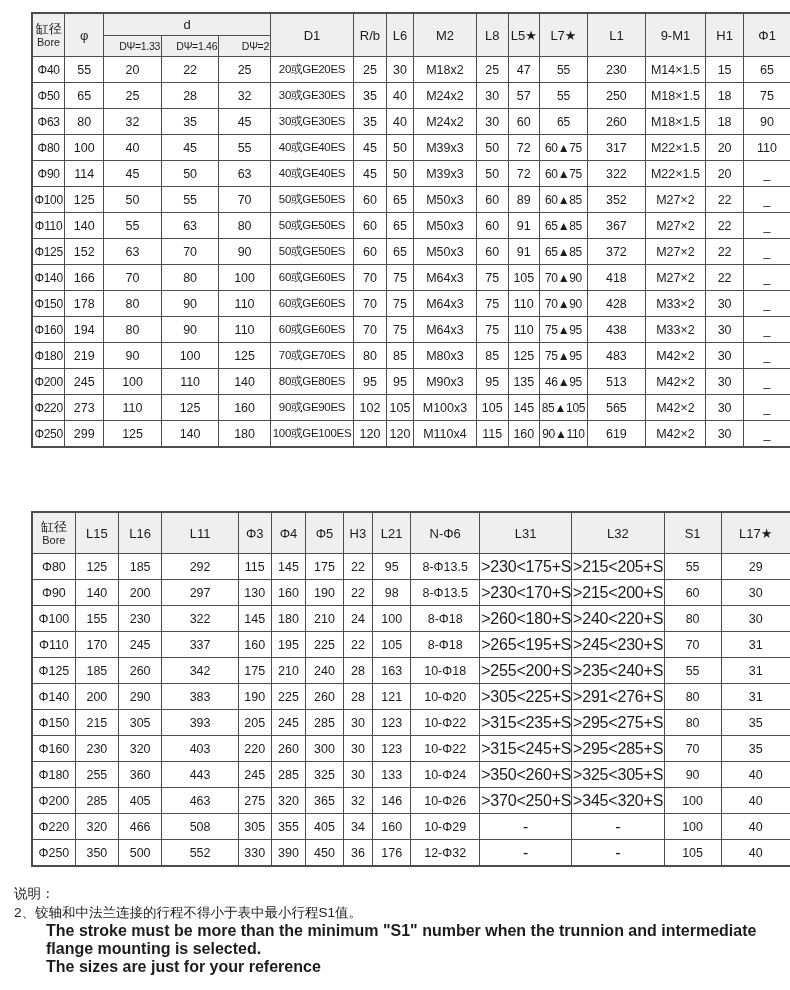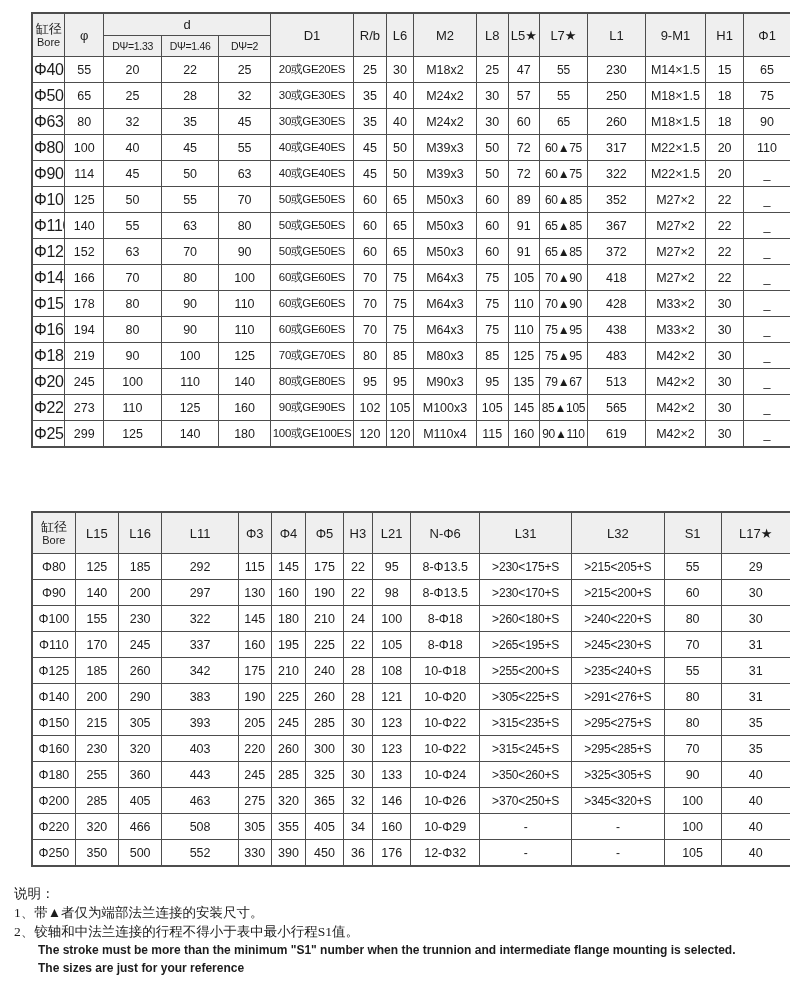--- a/index.html
+++ b/index.html
@@ -27,38 +27,38 @@
     font-size:12.5px;
     overflow:hidden;
     white-space:nowrap;
   }
   thead th{background:#efefef;}
   tbody td{height:25px;background:#ffffff;}
 
   
   #table1 thead tr:first-child th{height:21px;font-size:13px;}
   #table1 thead tr:last-child th{height:20px;}
-  #table1 .d-sub{font-size:10.5px;letter-spacing:-0.3px;}
+  #table1 .d-sub{font-size:10.5px;letter-spacing:-0.3px;text-align:right;}
   #table1 td:nth-child(6){font-size:11.5px;letter-spacing:-0.3px;}
-  #table1 td:nth-child(1){font-size:16px;letter-spacing:-0.3px;}
+  #table1 td:nth-child(1){font-size:12px;letter-spacing:-0.3px;}
   #table1 td:nth-child(12){font-size:12px;letter-spacing:-0.3px;}
 
   
   #table2{margin-top:63px;}
   #table2 thead th{height:40px;font-size:13px;}
-  #table2 td:nth-child(11),#table2 td:nth-child(12){font-size:12px;letter-spacing:-0.2px;}
+  #table2 td:nth-child(11),#table2 td:nth-child(12){font-size:16px;letter-spacing:-0.2px;}
 
   .bore-cell .cn{font-size:13px;line-height:14px;}
   .bore-cell .en{font-size:11px;line-height:12px;}
 
   .notes{margin-top:17px;font-size:13.5px;line-height:19px;}
-  .notes .cn-line{margin:0;font-family:Liberation Serif, serif;}
+  .notes .cn-line{margin:0;}
   .notes .en-line{
-    margin-left:24px;
-    font-size:12px;
+    margin-left:32px;
+    font-size:16px;
     font-weight:bold;
     line-height:18px;
   }
 </style>
 </head>
 <body>
 
 <div class="page">
 
   <table id="table1">
@@ -328,21 +328,21 @@
           <td>245</td>
           <td>100</td>
           <td>110</td>
           <td>140</td>
           <td>80或GE80ES</td>
           <td>95</td>
           <td>95</td>
           <td>M90x3</td>
           <td>95</td>
           <td>135</td>
-          <td>79▲67</td>
+          <td>46▲95</td>
           <td>513</td>
           <td>M42×2</td>
           <td>30</td>
           <td>_</td>
         </tr>
         <tr>
           <td>Φ220</td>
           <td>273</td>
           <td>110</td>
           <td>125</td>
@@ -485,21 +485,21 @@
         </tr>
         <tr>
           <td>Φ125</td>
           <td>185</td>
           <td>260</td>
           <td>342</td>
           <td>175</td>
           <td>210</td>
           <td>240</td>
           <td>28</td>
-          <td>108</td>
+          <td>163</td>
           <td>10-Φ18</td>
           <td>&gt;255&lt;200+S</td>
           <td>&gt;235&lt;240+S</td>
           <td>55</td>
           <td>31</td>
         </tr>
         <tr>
           <td>Φ140</td>
           <td>200</td>
           <td>290</td>
@@ -609,19 +609,18 @@
           <td>-</td>
           <td>-</td>
           <td>105</td>
           <td>40</td>
         </tr>
       </tbody>
   </table>
 
   <div class="notes">
     <div class="cn-line">说明：</div>
-    <div class="cn-line">1、带▲者仅为端部法兰连接的安装尺寸。</div>
     <div class="cn-line">2、铰轴和中法兰连接的行程不得小于表中最小行程S1值。</div>
     <div class="en-line">The stroke must be more than the minimum "S1" number when the  trunnion and intermediate flange mounting is selected.</div>
     <div class="en-line">The sizes are just for your reference</div>
   </div>
 
 </div>
 
 </body></html>

